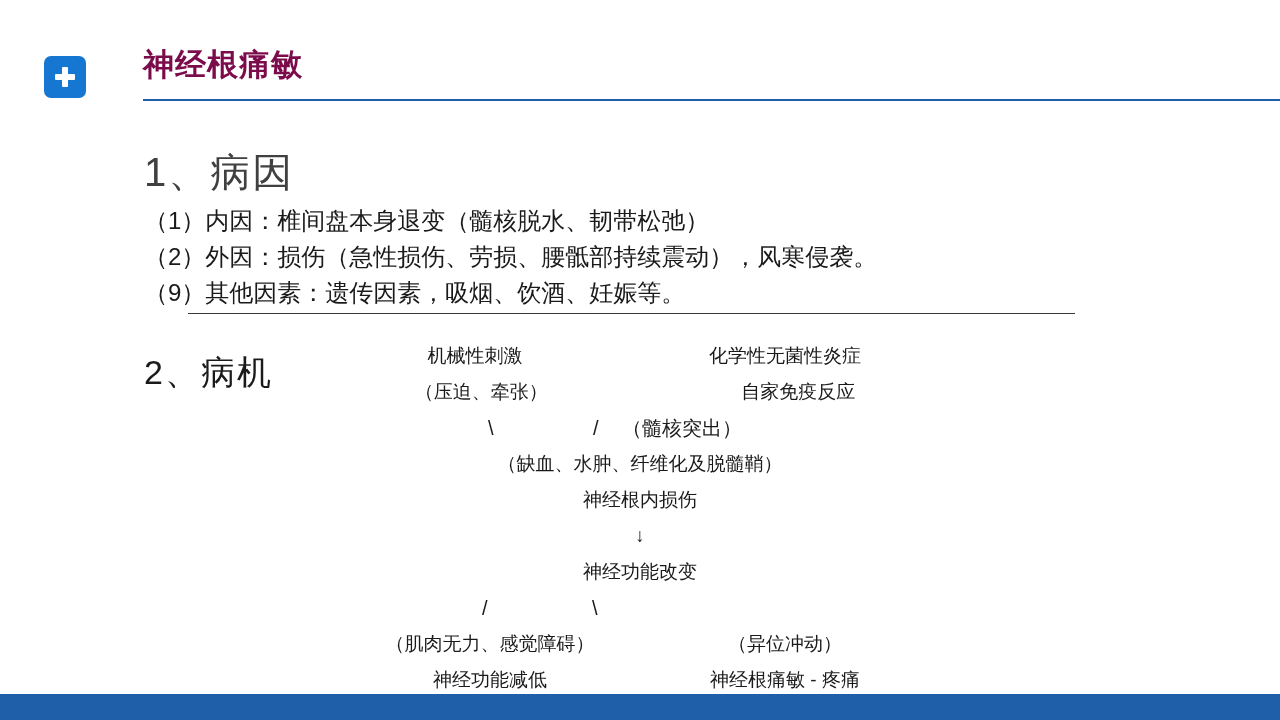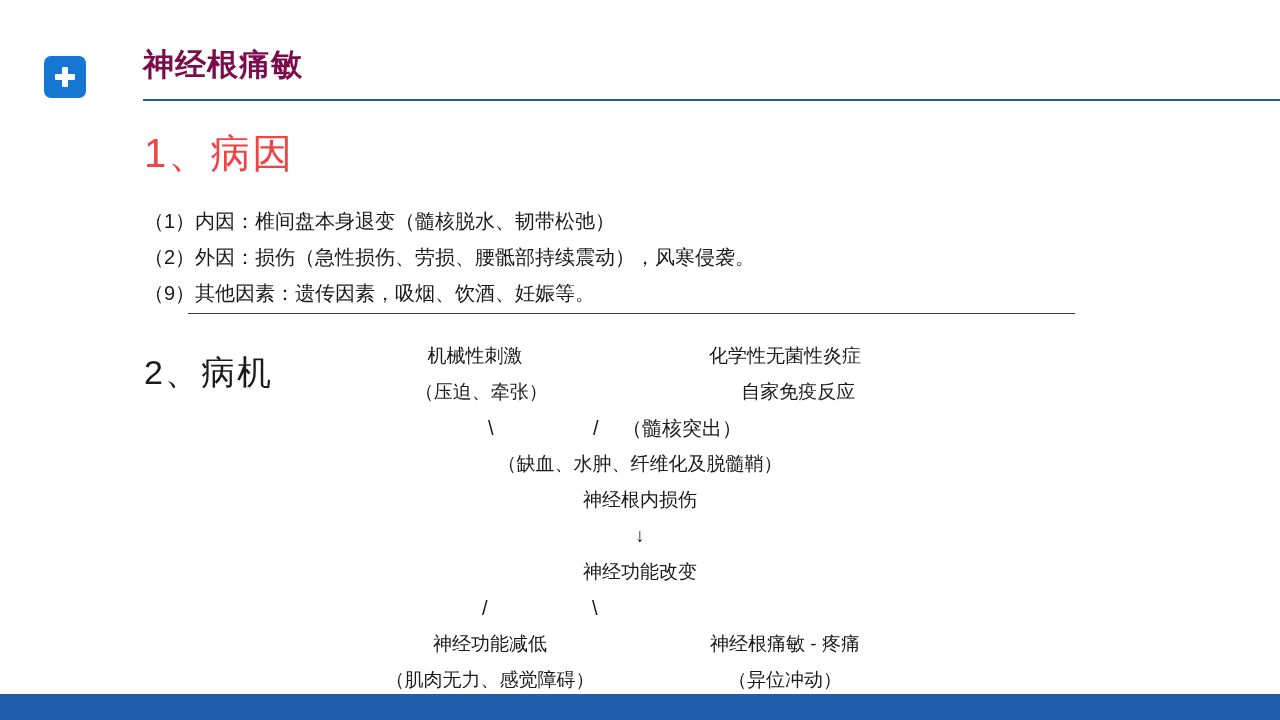--- a/index.html
+++ b/index.html
@@ -76,34 +76,34 @@
     top: 99px;
     width: 1137px;
     height: 2px;
     background: #1f5fa9;
   }
 
   
   .section-one-title {
     position: absolute;
     left: 144px;
-    top: 126px;
+    top: 145px;
     font-size: 40px;
-    color: #ef4444;
+    color: #404040;
     letter-spacing: 2px;
     white-space: nowrap;
   }
   .cause-list {
     position: absolute;
     left: 144px;
     top: 203px;
     width: 1000px;
   }
   .cause-item {
-    font-size: 20px;
+    font-size: 24px;
     line-height: 36px;
     color: #1a1a1a;
     white-space: nowrap;
   }
   .divider-rule {
     position: absolute;
     left: 188px;
     top: 313px;
     width: 887px;
     height: 1px;
@@ -240,24 +240,24 @@
   <div class="flow-row arrow-row">↓</div>
 
   <div class="flow-row">神经功能改变</div>
 
   <div class="flow-row branch-row">
     <span class="branch-slash b2-left">/</span>
     <span class="branch-slash b2-right">\</span>
   </div>
 
   <div class="flow-row leaf-row">
+    <span class="leaf-left">（肌肉无力、感觉障碍）</span>
+    <span class="leaf-right">（异位冲动）</span>
+  </div>
+
+  <div class="flow-row leaf-row">
     <span class="leaf-left">神经功能减低</span>
     <span class="leaf-right">神经根痛敏 - 疼痛</span>
   </div>
 
-  <div class="flow-row leaf-row">
-    <span class="leaf-left">（肌肉无力、感觉障碍）</span>
-    <span class="leaf-right">（异位冲动）</span>
-  </div>
-
 </div>
 
 <div class="footer-bar"></div>
 
 </body></html>

